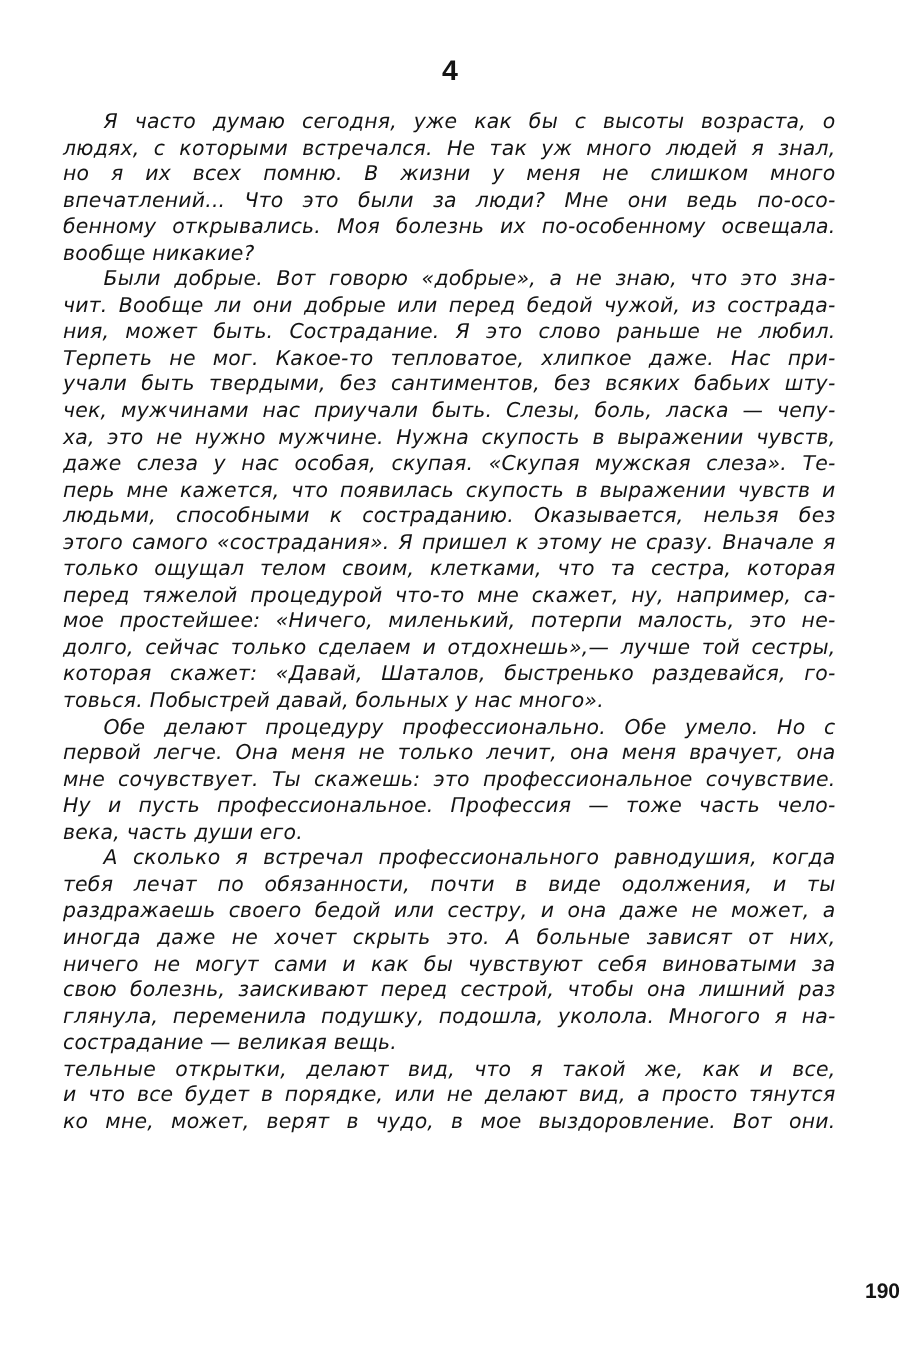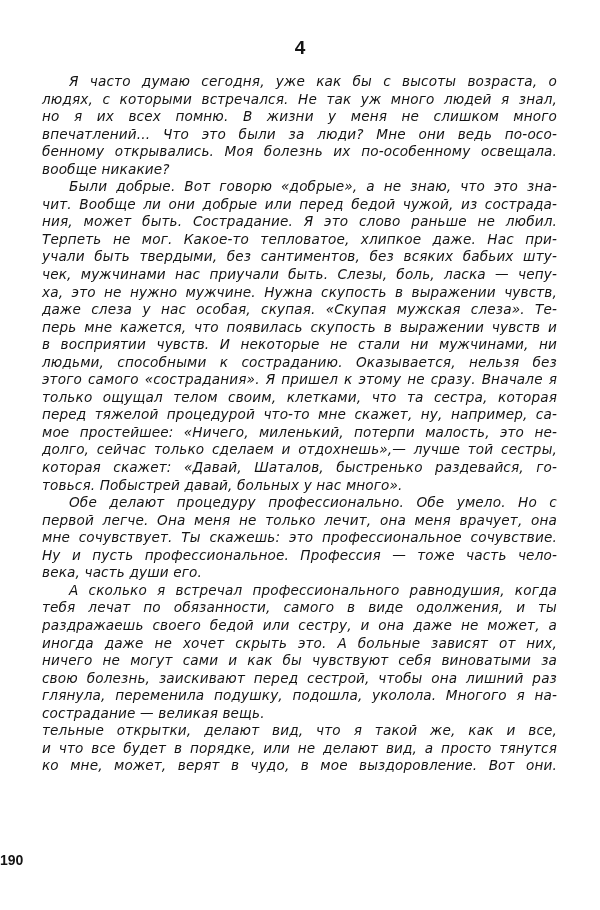--- a/index.html
+++ b/index.html
@@ -47,21 +47,21 @@
       padding-left: 27px;
     }
     .line.last {
       text-align-last: left;
     }
     .page-number {
       position: absolute;
       top: 851px;
       left: 0;
       width: 600px;
-      text-align: left;
+      text-align: right;
       font-size: 14px;
       font-weight: bold;
       line-height: 18px;
       font-family: "Liberation Sans", sans-serif;
     }
   </style>
 </head>
 <body>
 
 <div class="chapter-number">4</div>
@@ -80,42 +80,41 @@
   <div>
     <span class="line indent">Были добрые. Вот говорю «добрые», а не знаю, что это зна-</span>
     <span class="line">чит. Вообще ли они добрые или перед бедой чужой, из сострада-</span>
     <span class="line">ния, может быть. Сострадание. Я это слово раньше не любил.</span>
     <span class="line">Терпеть не мог. Какое-то тепловатое, хлипкое даже. Нас при-</span>
     <span class="line">учали быть твердыми, без сантиментов, без всяких бабьих шту-</span>
     <span class="line">чек, мужчинами нас приучали быть. Слезы, боль, ласка — чепу-</span>
     <span class="line">ха, это не нужно мужчине. Нужна скупость в выражении чувств,</span>
     <span class="line">даже слеза у нас особая, скупая. «Скупая мужская слеза». Те-</span>
     <span class="line">перь мне кажется, что появилась скупость в выражении чувств и</span>
-    <span class="line">в восприятии чувств. И некоторые не стали ни мужчинами, ни</span>
     <span class="line">людьми, способными к состраданию. Оказывается, нельзя без</span>
     <span class="line">этого самого «сострадания». Я пришел к этому не сразу. Вначале я</span>
     <span class="line">только ощущал телом своим, клетками, что та сестра, которая</span>
     <span class="line">перед тяжелой процедурой что-то мне скажет, ну, например, са-</span>
     <span class="line">мое простейшее: «Ничего, миленький, потерпи малость, это не-</span>
     <span class="line">долго, сейчас только сделаем и отдохнешь»,— лучше той сестры,</span>
     <span class="line">которая скажет: «Давай, Шаталов, быстренько раздевайся, го-</span>
     <span class="line last">товься. Побыстрей давай, больных у нас много».</span>
   </div>
 
   <div>
     <span class="line indent">Обе делают процедуру профессионально. Обе умело. Но с</span>
     <span class="line">первой легче. Она меня не только лечит, она меня врачует, она</span>
     <span class="line">мне сочувствует. Ты скажешь: это профессиональное сочувствие.</span>
     <span class="line">Ну и пусть профессиональное. Профессия — тоже часть чело-</span>
     <span class="line last">века, часть души его.</span>
   </div>
 
   <div>
     <span class="line indent">А сколько я встречал профессионального равнодушия, когда</span>
-    <span class="line">тебя лечат по обязанности, самого в виде одолжения, и ты</span>
+    <span class="line">тебя лечат по обязанности, почти в виде одолжения, и ты</span>
     <span class="line">раздражаешь своего бедой или сестру, и она даже не может, а</span>
     <span class="line">иногда даже не хочет скрыть это. А больные зависят от них,</span>
     <span class="line">ничего не могут сами и как бы чувствуют себя виноватыми за</span>
     <span class="line">свою болезнь, заискивают перед сестрой, чтобы она лишний раз</span>
     <span class="line">глянула, переменила подушку, подошла, уколола. Многого я на-</span>
     <span class="line last">сострадание — великая вещь.</span>
   </div>
 
   <div>
     <span class="line">тельные открытки, делают вид, что я такой же, как и все,</span>

